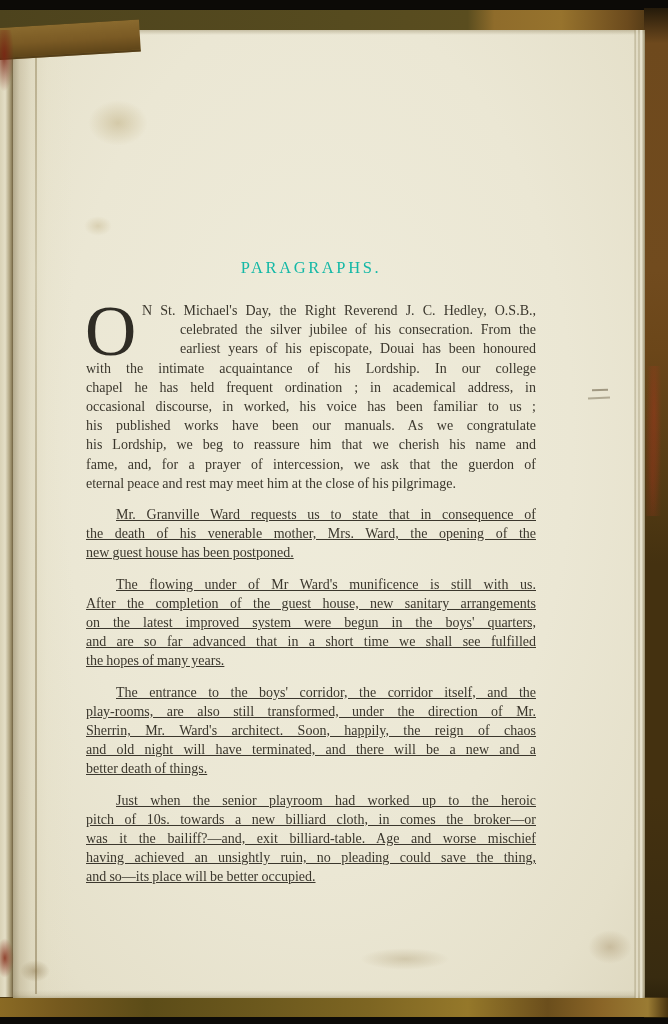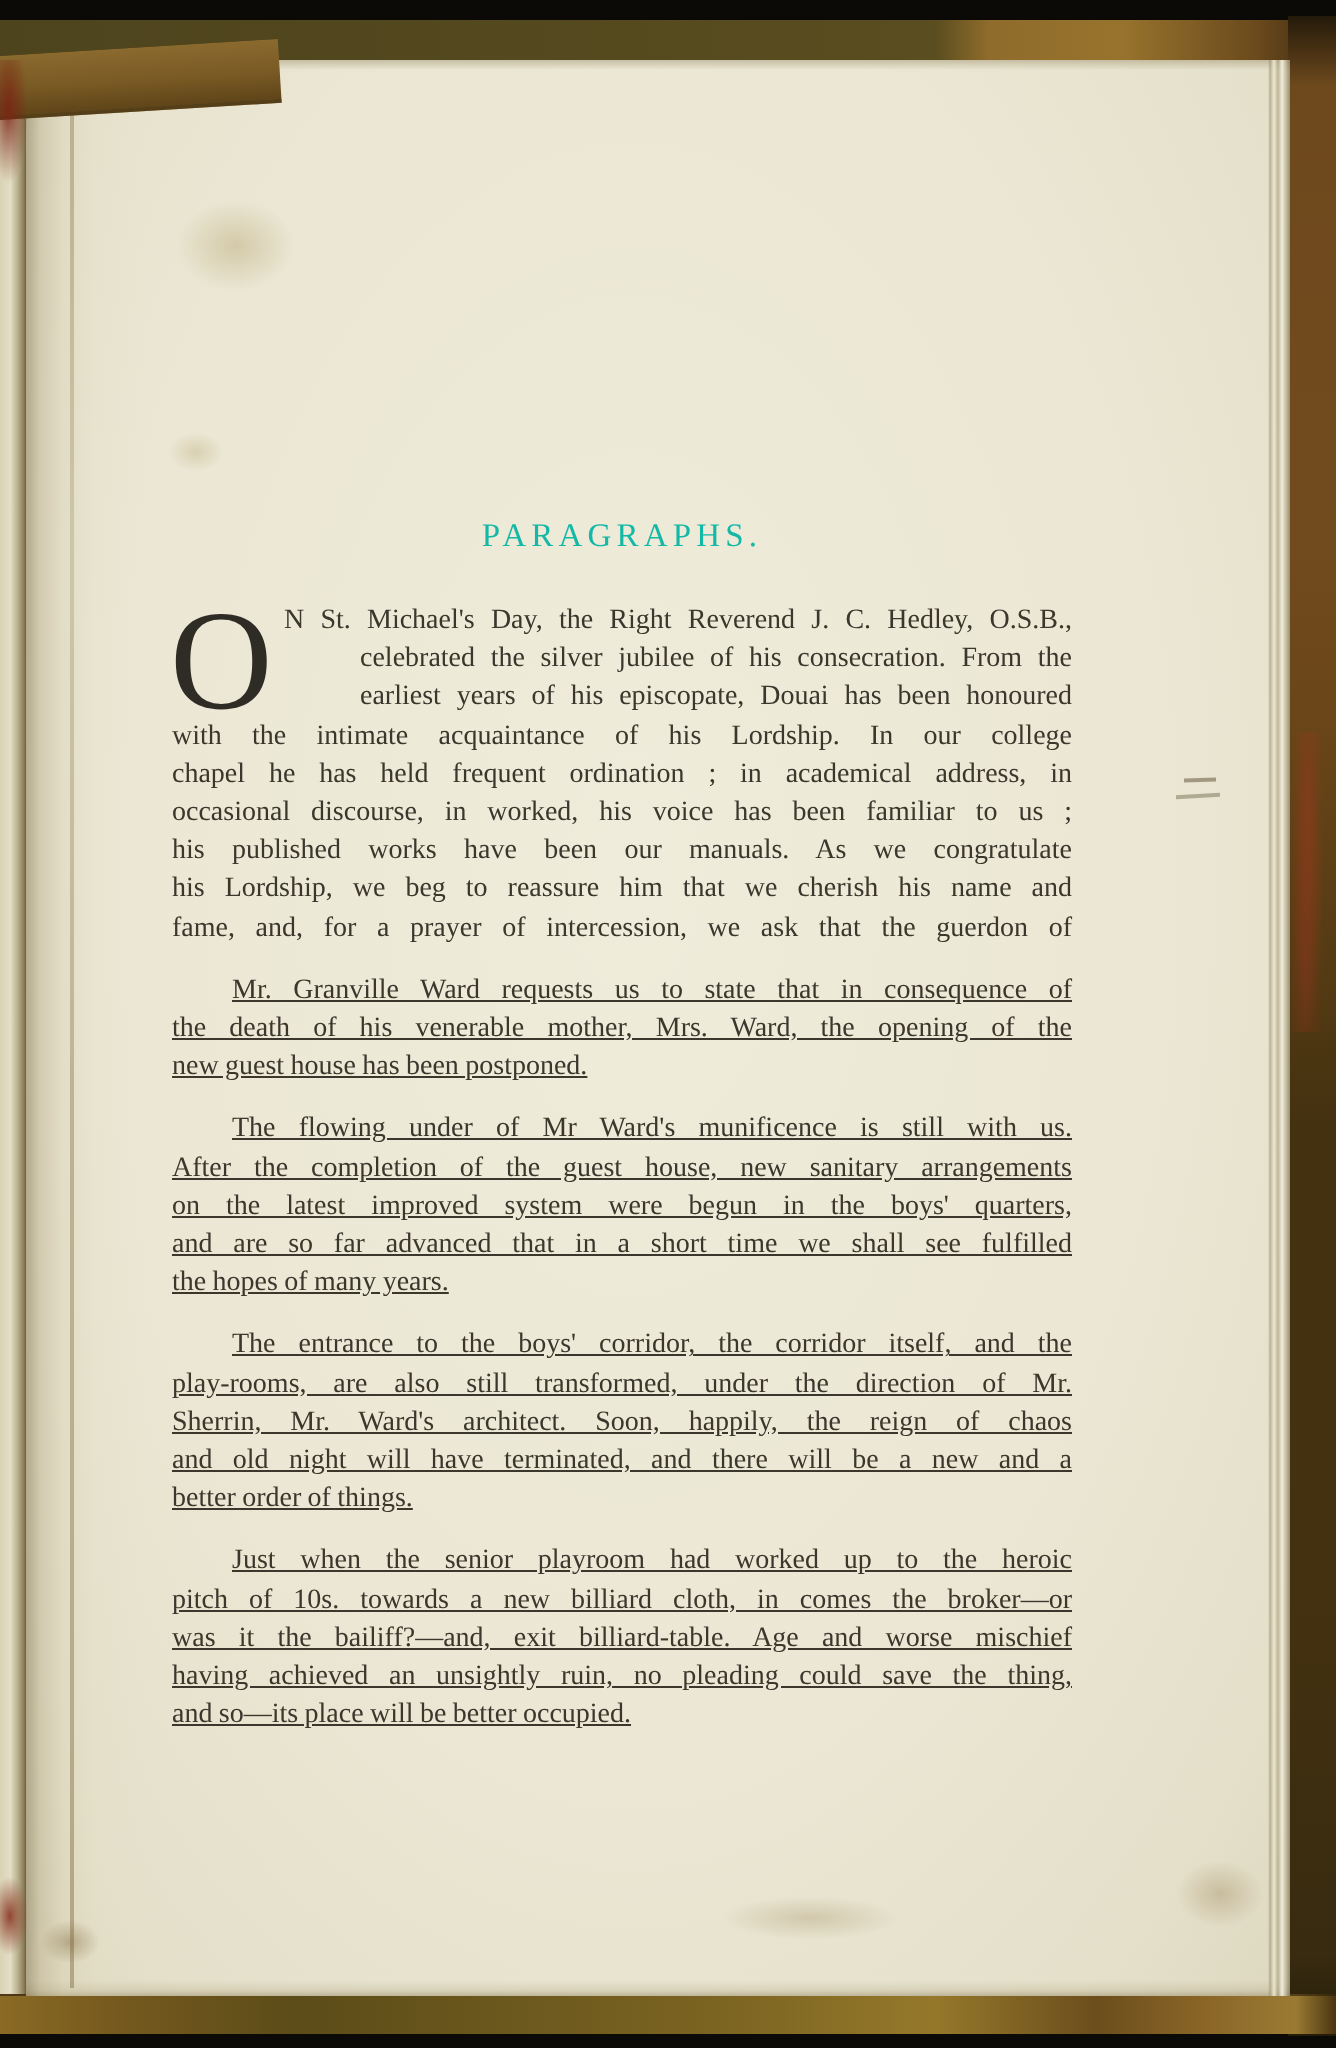--- a/index.html
+++ b/index.html
@@ -169,39 +169,40 @@
         <span class="dropcap">O</span>
         <div class="line l1">N St. Michael's Day, the Right Reverend J. C. Hedley, O.S.B.,</div>
         <div class="line l2">celebrated the silver jubilee of his consecration. From the</div>
         <div class="line l3">earliest years of his episcopate, Douai has been honoured</div>
         <div class="line l4">with the intimate acquaintance of his Lordship. In our college</div>
         <div class="line l5">chapel he has held frequent ordination ; in academical address, in</div>
         <div class="line l6">occasional discourse, in worked, his voice has been familiar to us ;</div>
         <div class="line l7">his published works have been our manuals. As we congratulate</div>
         <div class="line l8">his Lordship, we beg to reassure him that we cherish his name and</div>
         <div class="line l9">fame, and, for a prayer of intercession, we ask that the guerdon of</div>
+        <div class="line l10 last">eternal peace and rest may meet him at the close of his pilgrimage.</div>
       </div>
       <div class="paragraph indent">
         <div class="line l1">Mr. Granville Ward requests us to state that in consequence of</div>
         <div class="line l2">the death of his venerable mother, Mrs. Ward, the opening of the</div>
         <div class="line l3 last">new guest house has been postponed.</div>
       </div>
       <div class="paragraph indent">
         <div class="line l1">The flowing under of Mr Ward's munificence is still with us.</div>
         <div class="line l2">After the completion of the guest house, new sanitary arrangements</div>
         <div class="line l3">on the latest improved system were begun in the boys' quarters,</div>
         <div class="line l4">and are so far advanced that in a short time we shall see fulfilled</div>
         <div class="line l5 last">the hopes of many years.</div>
       </div>
       <div class="paragraph indent">
         <div class="line l1">The entrance to the boys' corridor, the corridor itself, and the</div>
         <div class="line l2">play-rooms, are also still transformed, under the direction of Mr.</div>
         <div class="line l3">Sherrin, Mr. Ward's architect. Soon, happily, the reign of chaos</div>
         <div class="line l4">and old night will have terminated, and there will be a new and a</div>
-        <div class="line l5 last">better order of things.</div>
+        <div class="line l5 last">better death of things.</div>
       </div>
       <div class="paragraph indent">
         <div class="line l1">Just when the senior playroom had worked up to the heroic</div>
         <div class="line l2">pitch of 10s. towards a new billiard cloth, in comes the broker—or</div>
         <div class="line l3">was it the bailiff?—and, exit billiard-table. Age and worse mischief</div>
         <div class="line l4">having achieved an unsightly ruin, no pleading could save the thing,</div>
         <div class="line l5 last">and so—its place will be better occupied.</div>
       </div>
     </div>
 </div>

